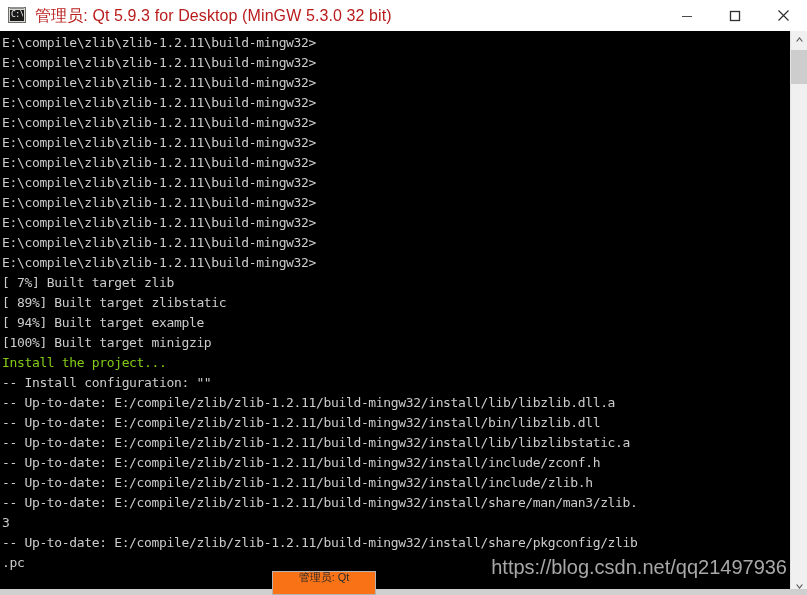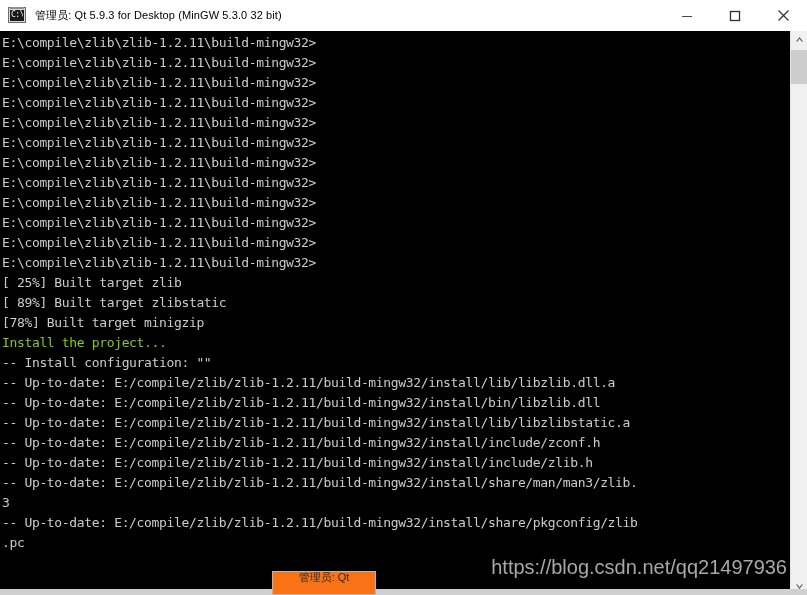--- a/index.html
+++ b/index.html
@@ -56,22 +56,22 @@
     letter-spacing: -0.5px;
     white-space: nowrap;
     overflow: hidden;
   }
   .title-icon .bar {
     position: absolute; left: 2px; top: 0px;
     width: 14px; height: 2px;
     background: #8f8f8f;
   }
   .title-text {
-    font-size: 11px;
-    color: #000000;
+    font-size: 16px;
+    color: #b91c1c;
     line-height: 31px;
     white-space: nowrap;
     letter-spacing: 0.1px;
     user-select: none;
   }
   .win-buttons {
     position: absolute;
     right: 0; top: 0;
     height: 31px;
     display: flex;
@@ -229,23 +229,24 @@
         <div class="line">E:\compile\zlib\zlib-1.2.11\build-mingw32&gt;</div>
         <div class="line">E:\compile\zlib\zlib-1.2.11\build-mingw32&gt;</div>
         <div class="line">E:\compile\zlib\zlib-1.2.11\build-mingw32&gt;</div>
         <div class="line">E:\compile\zlib\zlib-1.2.11\build-mingw32&gt;</div>
         <div class="line">E:\compile\zlib\zlib-1.2.11\build-mingw32&gt;</div>
         <div class="line">E:\compile\zlib\zlib-1.2.11\build-mingw32&gt;</div>
         <div class="line">E:\compile\zlib\zlib-1.2.11\build-mingw32&gt;</div>
         <div class="line">E:\compile\zlib\zlib-1.2.11\build-mingw32&gt;</div>
         <div class="line">E:\compile\zlib\zlib-1.2.11\build-mingw32&gt;</div>
         <div class="line">E:\compile\zlib\zlib-1.2.11\build-mingw32&gt;</div>
-        <div class="line">[ 25%] Built target zlib</div>
+        <div class="line">[ 7%] Built target zlib</div>
         <div class="line">[ 89%] Built target zlibstatic</div>
-        <div class="line">[78%] Built target minigzip</div>
+        <div class="line">[ 94%] Built target example</div>
+        <div class="line">[100%] Built target minigzip</div>
         <div class="line cyan">Install the project...</div>
         <div class="line">-- Install configuration: ""</div>
         <div class="line">-- Up-to-date: E:/compile/zlib/zlib-1.2.11/build-mingw32/install/lib/libzlib.dll.a</div>
         <div class="line">-- Up-to-date: E:/compile/zlib/zlib-1.2.11/build-mingw32/install/bin/libzlib.dll</div>
         <div class="line">-- Up-to-date: E:/compile/zlib/zlib-1.2.11/build-mingw32/install/lib/libzlibstatic.a</div>
         <div class="line">-- Up-to-date: E:/compile/zlib/zlib-1.2.11/build-mingw32/install/include/zconf.h</div>
         <div class="line">-- Up-to-date: E:/compile/zlib/zlib-1.2.11/build-mingw32/install/include/zlib.h</div>
         <div class="line">-- Up-to-date: E:/compile/zlib/zlib-1.2.11/build-mingw32/install/share/man/man3/zlib.</div>
         <div class="line">3</div>
         <div class="line">-- Up-to-date: E:/compile/zlib/zlib-1.2.11/build-mingw32/install/share/pkgconfig/zlib</div>

